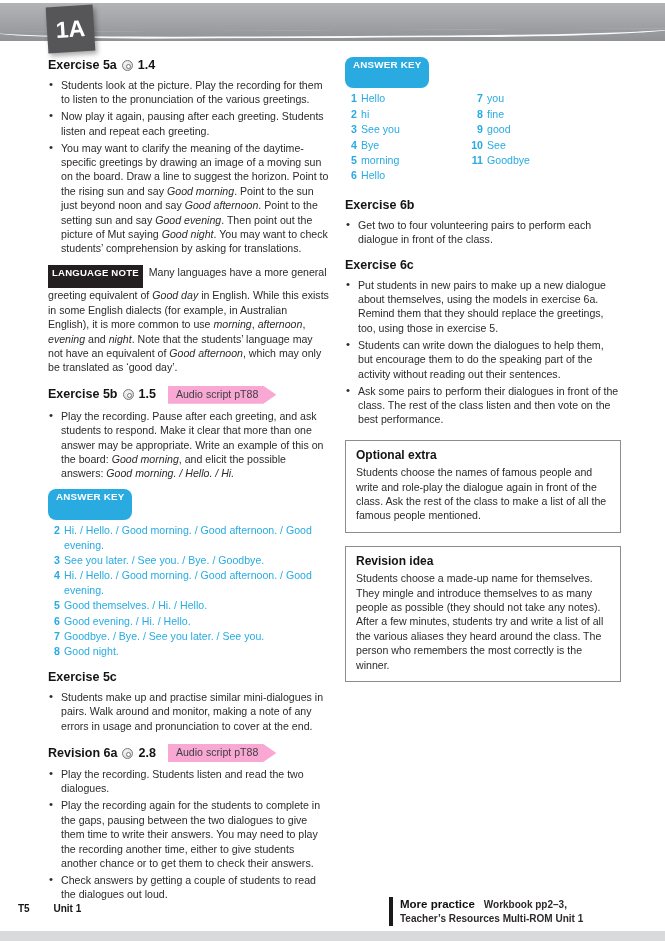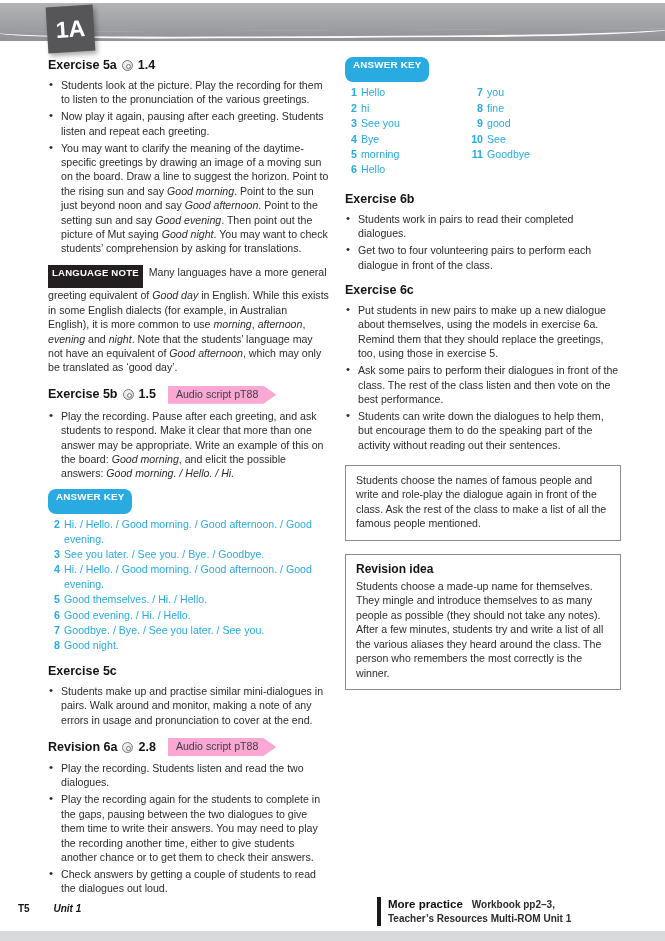--- a/index.html
+++ b/index.html
@@ -58,39 +58,39 @@
   ul.bullets li::before { content:"\2022"; position:absolute; left:1px; top:-1px; font-size:11.5px; color:#2e2a2b; }
 
   .ln-badge {
     display:inline-block; background:#231f20; color:#fff; font-weight:bold;
     font-size:9.6px; padding:1px 4px 8px; margin-right:3px; letter-spacing:.2px;
   }
   p.note { margin:9px 0 0 0; }
 
   .ak-badge {
     display:inline-block; background:#29abe2; color:#fff; font-weight:bold;
-    font-size:9.8px; letter-spacing:.2px; padding:1px 8px 10px; border-radius:8px; margin:2px 0 3px;
+    font-size:9.8px; letter-spacing:.2px; padding:1px 8px 16px; border-radius:8px; margin:2px 0 3px;
   }
   ul.ak { list-style:none; margin:0; padding:0; color:#29abe2; }
   ul.ak li { position:relative; padding-left:16px; margin-bottom:1px; }
   ul.ak .num { position:absolute; left:0; width:12px; text-align:right; font-weight:bold; }
   .ak-cols { display:flex; }
   .ak-col1 { width:126px; flex:0 0 auto; }
   .ak-col2 { flex:1; }
 
   .idea-box { border:1px solid #8a8c8f; padding:7px 10px 9px; margin-top:13px; background:#fff; }
   .idea-box h4 { margin:0 0 3px 0; font-size:12px; color:#141414; }
   .idea-box p { margin:0; }
 
   
   .footer-left {
     position:absolute; left:18px; top:903px; font-size:10px; font-weight:bold; color:#141414;
   }
-  .footer-left .unit { margin-left:21px;font-style:italic; }
-  .footer-right { position:absolute; left:336px; top:897px; display:flex;padding-left:41px; }
+  .footer-left .unit { margin-left:21px; }
+  .footer-right { position:absolute; left:348px; top:897px; display:flex;padding-left:41px; }
   .footer-right .bar { width:4px; height:29px; background:#1a1a1a; margin-right:7px; flex:0 0 auto; }
   .mp-line1 { font-size:10px; font-weight:bold; color:#2e2a2b; line-height:14px; }
   .mp-line1 .mp-label { font-size:11.5px; color:#111; margin-right:9px; }
   .mp-line2 { font-size:10px; font-weight:bold; color:#2e2a2b; line-height:14px; }
 
   .bottom-strip { position:absolute; left:0; right:0; bottom:0; height:10px; background:#d9dadb; }
 </style>
 </head>
 <body>
 
@@ -182,34 +182,34 @@
           <li><span class="num">10</span><span>See</span></li>
           <li><span class="num">11</span><span>Goodbye</span></li>
         </ul>
       </div>
     </div>
 
     <h3 class="ex-title" style="margin-top:14px;">
       <span>Exercise 6b</span>
     </h3>
     <ul class="bullets">
-      <li><span>Students work in pairs to read their completed dialogues.</span></li>
       <li><span>Get two to four volunteering pairs to perform each dialogue in front of the class.</span></li>
     </ul>
 
     <h3 class="ex-title">
       <span>Exercise 6c</span>
     </h3>
     <ul class="bullets">
       <li><span>Put students in new pairs to make up a new dialogue about themselves, using the models in exercise 6a. Remind them that they should replace the greetings, too, using those in exercise 5.</span></li>
+      <li><span>Students can write down the dialogues to help them, but encourage them to do the speaking part of the activity without reading out their sentences.</span></li>
       <li><span>Ask some pairs to perform their dialogues in front of the class. The rest of the class listen and then vote on the best performance.</span></li>
-      <li><span>Students can write down the dialogues to help them, but encourage them to do the speaking part of the activity without reading out their sentences.</span></li>
     </ul>
 
     <div class="idea-box">
+      <h4>Optional extra</h4>
       <p>Students choose the names of famous people and write and role-play the dialogue again in front of the class. Ask the rest of the class to make a list of all the famous people mentioned.</p>
     </div>
 
     <div class="idea-box">
       <h4>Revision idea</h4>
       <p>Students choose a made-up name for themselves. They mingle and introduce themselves to as many people as possible (they should not take any notes). After a few minutes, students try and write a list of all the various aliases they heard around the class. The person who remembers the most correctly is the winner.</p>
     </div>
 
   </div>
 

